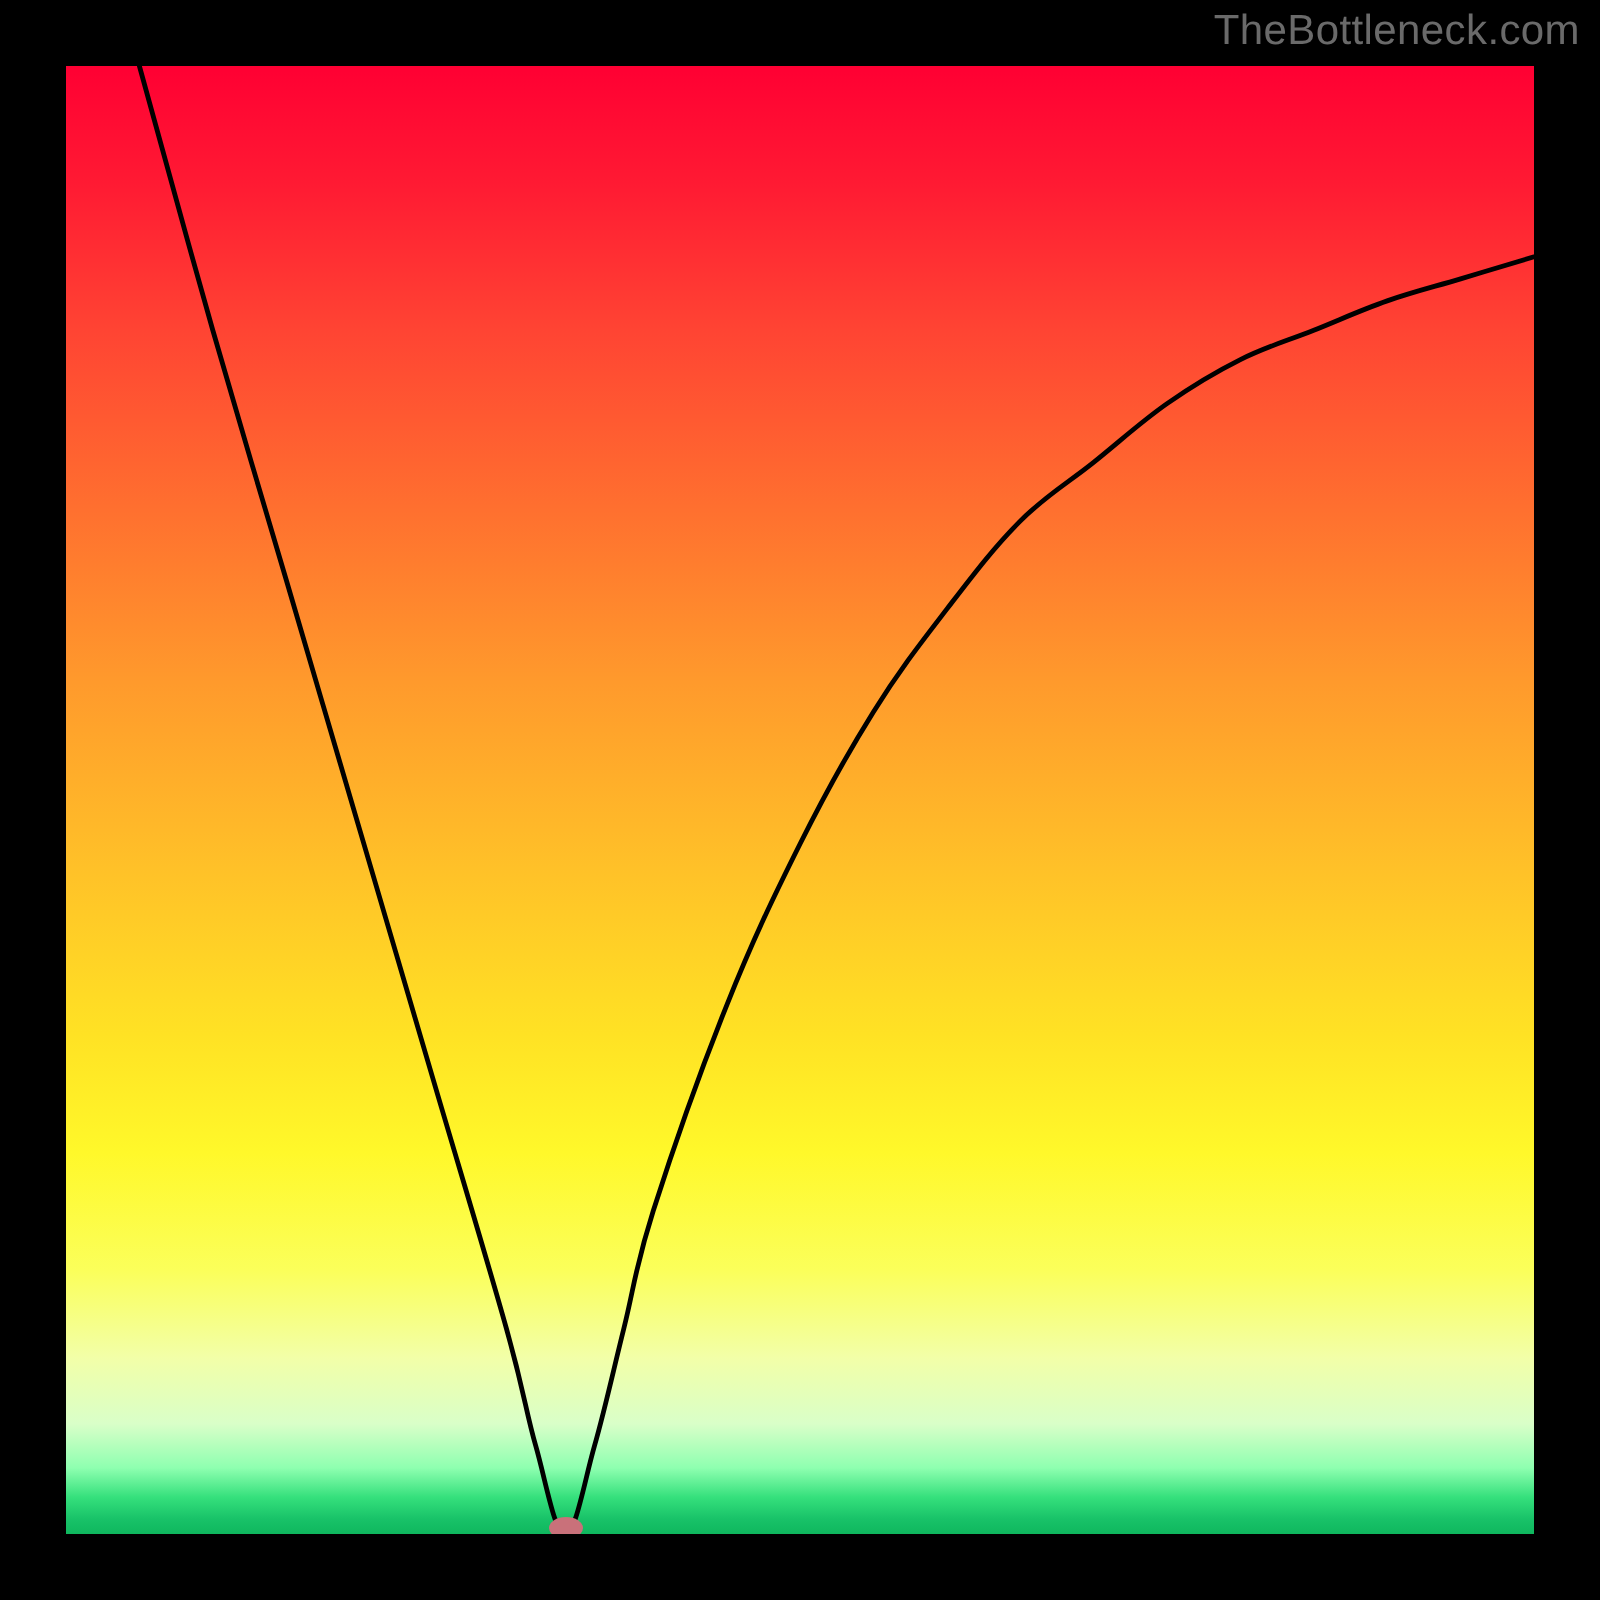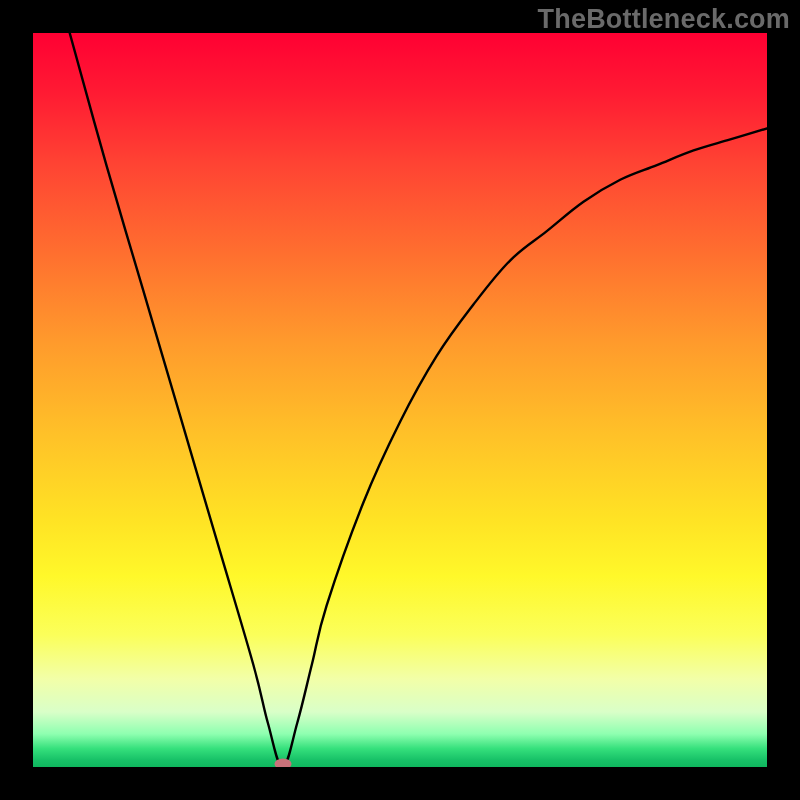--- a/index.html
+++ b/index.html
@@ -15,22 +15,22 @@
     position: relative;
     width: 800px;
     height: 800px;
     background: #000;
   }
   .watermark {
     position: absolute;
     top: 4px;
     right: 10px;
     color: #6a6a6a;
-    font-size: 27px;
-    font-weight: 700;
+    font-size: 21px;
+    font-weight: 400;
     letter-spacing: 0.2px;
     z-index: 4;
     text-align: right;
   }
   .plot-area {
     position: absolute;
     left: 33px;
     top: 33px;
     width: 734px;
     height: 734px;

